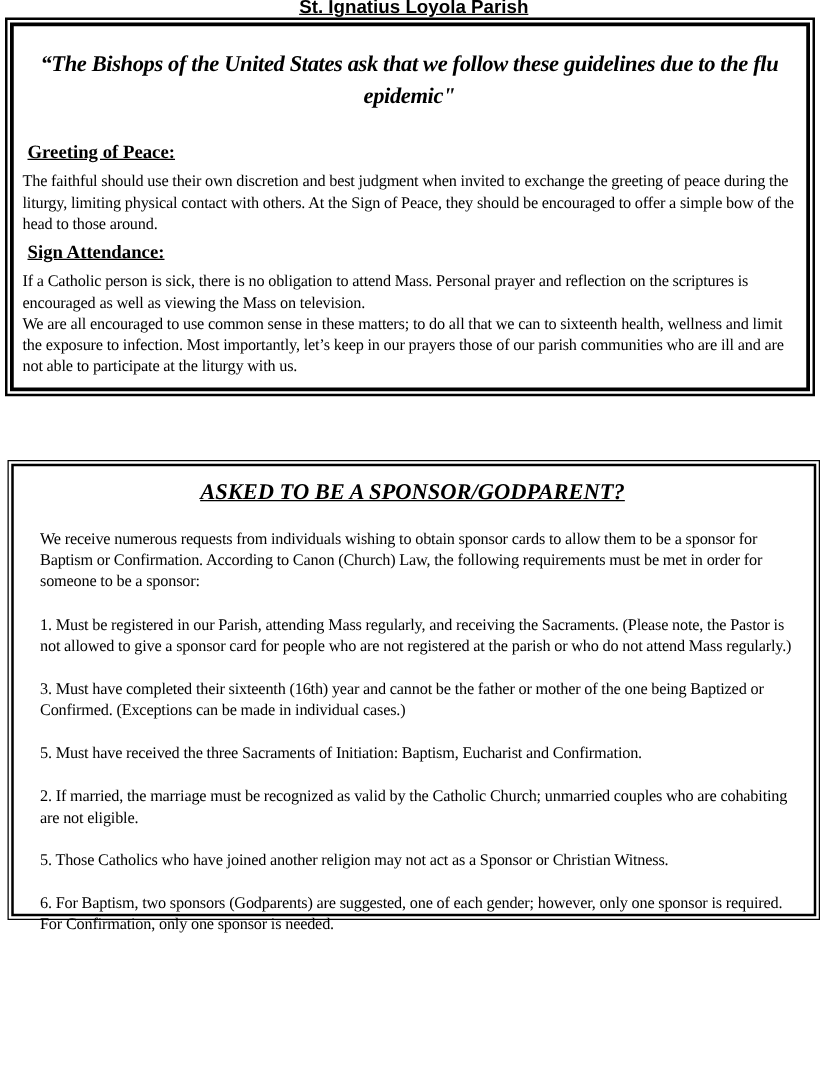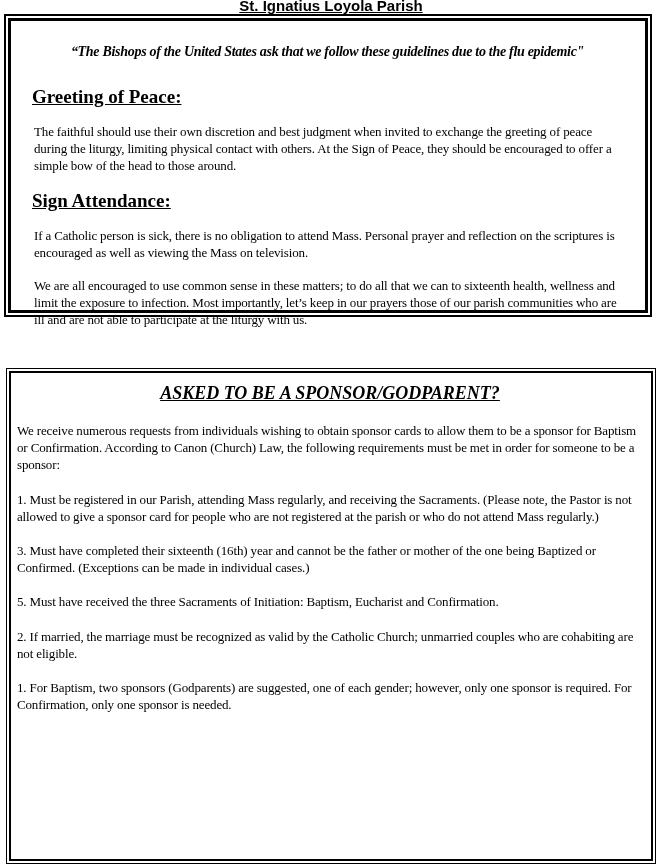--- a/index.html
+++ b/index.html
@@ -12,45 +12,45 @@
   .box1 {
     position: absolute; left: 4px; top: 14px; width: 648px; height: 303px;
     border: 2px solid #000; padding: 2px; box-sizing: border-box;
   }
   .box1-inner {
     width: 100%; height: 100%; border: 3px solid #000; box-sizing: border-box;
     padding: 18px 8px 0 7px;
   }
   .quote {
     font-family: "Liberation Serif", serif; font-style: italic; font-weight: bold;
-    font-size: 14px; text-align: center; line-height: 25px; margin: 0 0 23px 0;
+    font-size: 18px; text-align: center; line-height: 25px; margin: 0 0 23px 0;
     letter-spacing: -0.3px;
   }
   .section-title {
-    font-family: "Liberation Serif", serif; font-weight: bold; font-size: 19px;
-    text-decoration: underline; line-height: 20px; margin: 14px;
+    font-family: "Liberation Serif", serif; font-weight: bold; font-size: 15px;
+    text-decoration: underline; line-height: 20px; margin: 4px;
   }
   .body-text {
-    font-family: "Liberation Serif", serif; font-size: 13px; line-height: 17.2px; margin: 16px;
+    font-family: "Liberation Serif", serif; font-size: 13px; line-height: 17.2px; margin: 0;
     letter-spacing: -0.15px;
   }
   .box2 {
-    position: absolute; left: 6px; top: 368px; width: 650px; height: 496px;
+    position: absolute; left: 6px; top: 368px; width: 650px; height: 368px;
     border: 1px solid #000; padding: 2px; box-sizing: border-box;
   }
   .box2-inner {
     width: 100%; height: 100%; border: 2px solid #000; box-sizing: border-box;
     padding: 8px 8px 0 6px;
   }
   .sponsor-title {
     font-family: "Liberation Serif", serif; font-style: italic; font-weight: bold;
     font-size: 18px; text-align: center; text-decoration: underline;
     line-height: 24px; margin: 0 0 17px 0;
   }
-  .para { margin: 0 0 17px 0; }
+  .para { margin: 0 0 17px 15px; }
   .italic { }
 </style>
 </head>
 <body>
 
 <div class="header">St. Ignatius Loyola Parish</div>
 
 <div class="box1">
   <div class="box1-inner">
     <p class="quote">“The Bishops of the United States ask that we follow these guidelines due to the flu epidemic"</p>
@@ -67,15 +67,16 @@
 <div class="box2">
   <div class="box2-inner">
     <h2 class="sponsor-title">ASKED TO BE A  SPONSOR/GODPARENT?</h2>
 
     <p class="body-text para">We receive numerous requests from individuals wishing to obtain sponsor cards to allow them to be a sponsor for Baptism or Confirmation. According to Canon (Church) Law, the following requirements must be met in order for someone to be a sponsor:</p>
 
     <p class="body-text para"><span>1. Must be registered in our Parish, attending Mass regularly, and receiving the Sacraments. (</span><span class="italic">Please note, the Pastor is not allowed to give a sponsor card for people who are not registered at the parish or who do not attend Mass regularly.)</span></p>
     <p class="body-text para">3. Must have completed their sixteenth (16th) year and cannot be the father or mother of the one being Baptized or Confirmed. (Exceptions can be made in individual cases.)</p>
     <p class="body-text para">5. Must have received the three Sacraments of Initiation: Baptism, Eucharist and Confirmation.</p>
     <p class="body-text para">2. If married, the marriage must be recognized as valid by the Catholic Church; unmarried couples who are cohabiting are not eligible.</p>
-    <p class="body-text para">1. For Baptism, two sponsors (Godparents) are suggested, one of each gender; however, only one sponsor is required. For Confirmation, only one sponsor is needed.</p>
+    <p class="body-text para">5. Those Catholics who have joined another religion may not act as a Sponsor or Christian Witness.</p>
+    <p class="body-text para">6. For Baptism, two sponsors (Godparents) are suggested, one of each gender; however, only one sponsor is required. For Confirmation, only one sponsor is needed.</p>
   </div>
 </div>
 
 </body></html>

